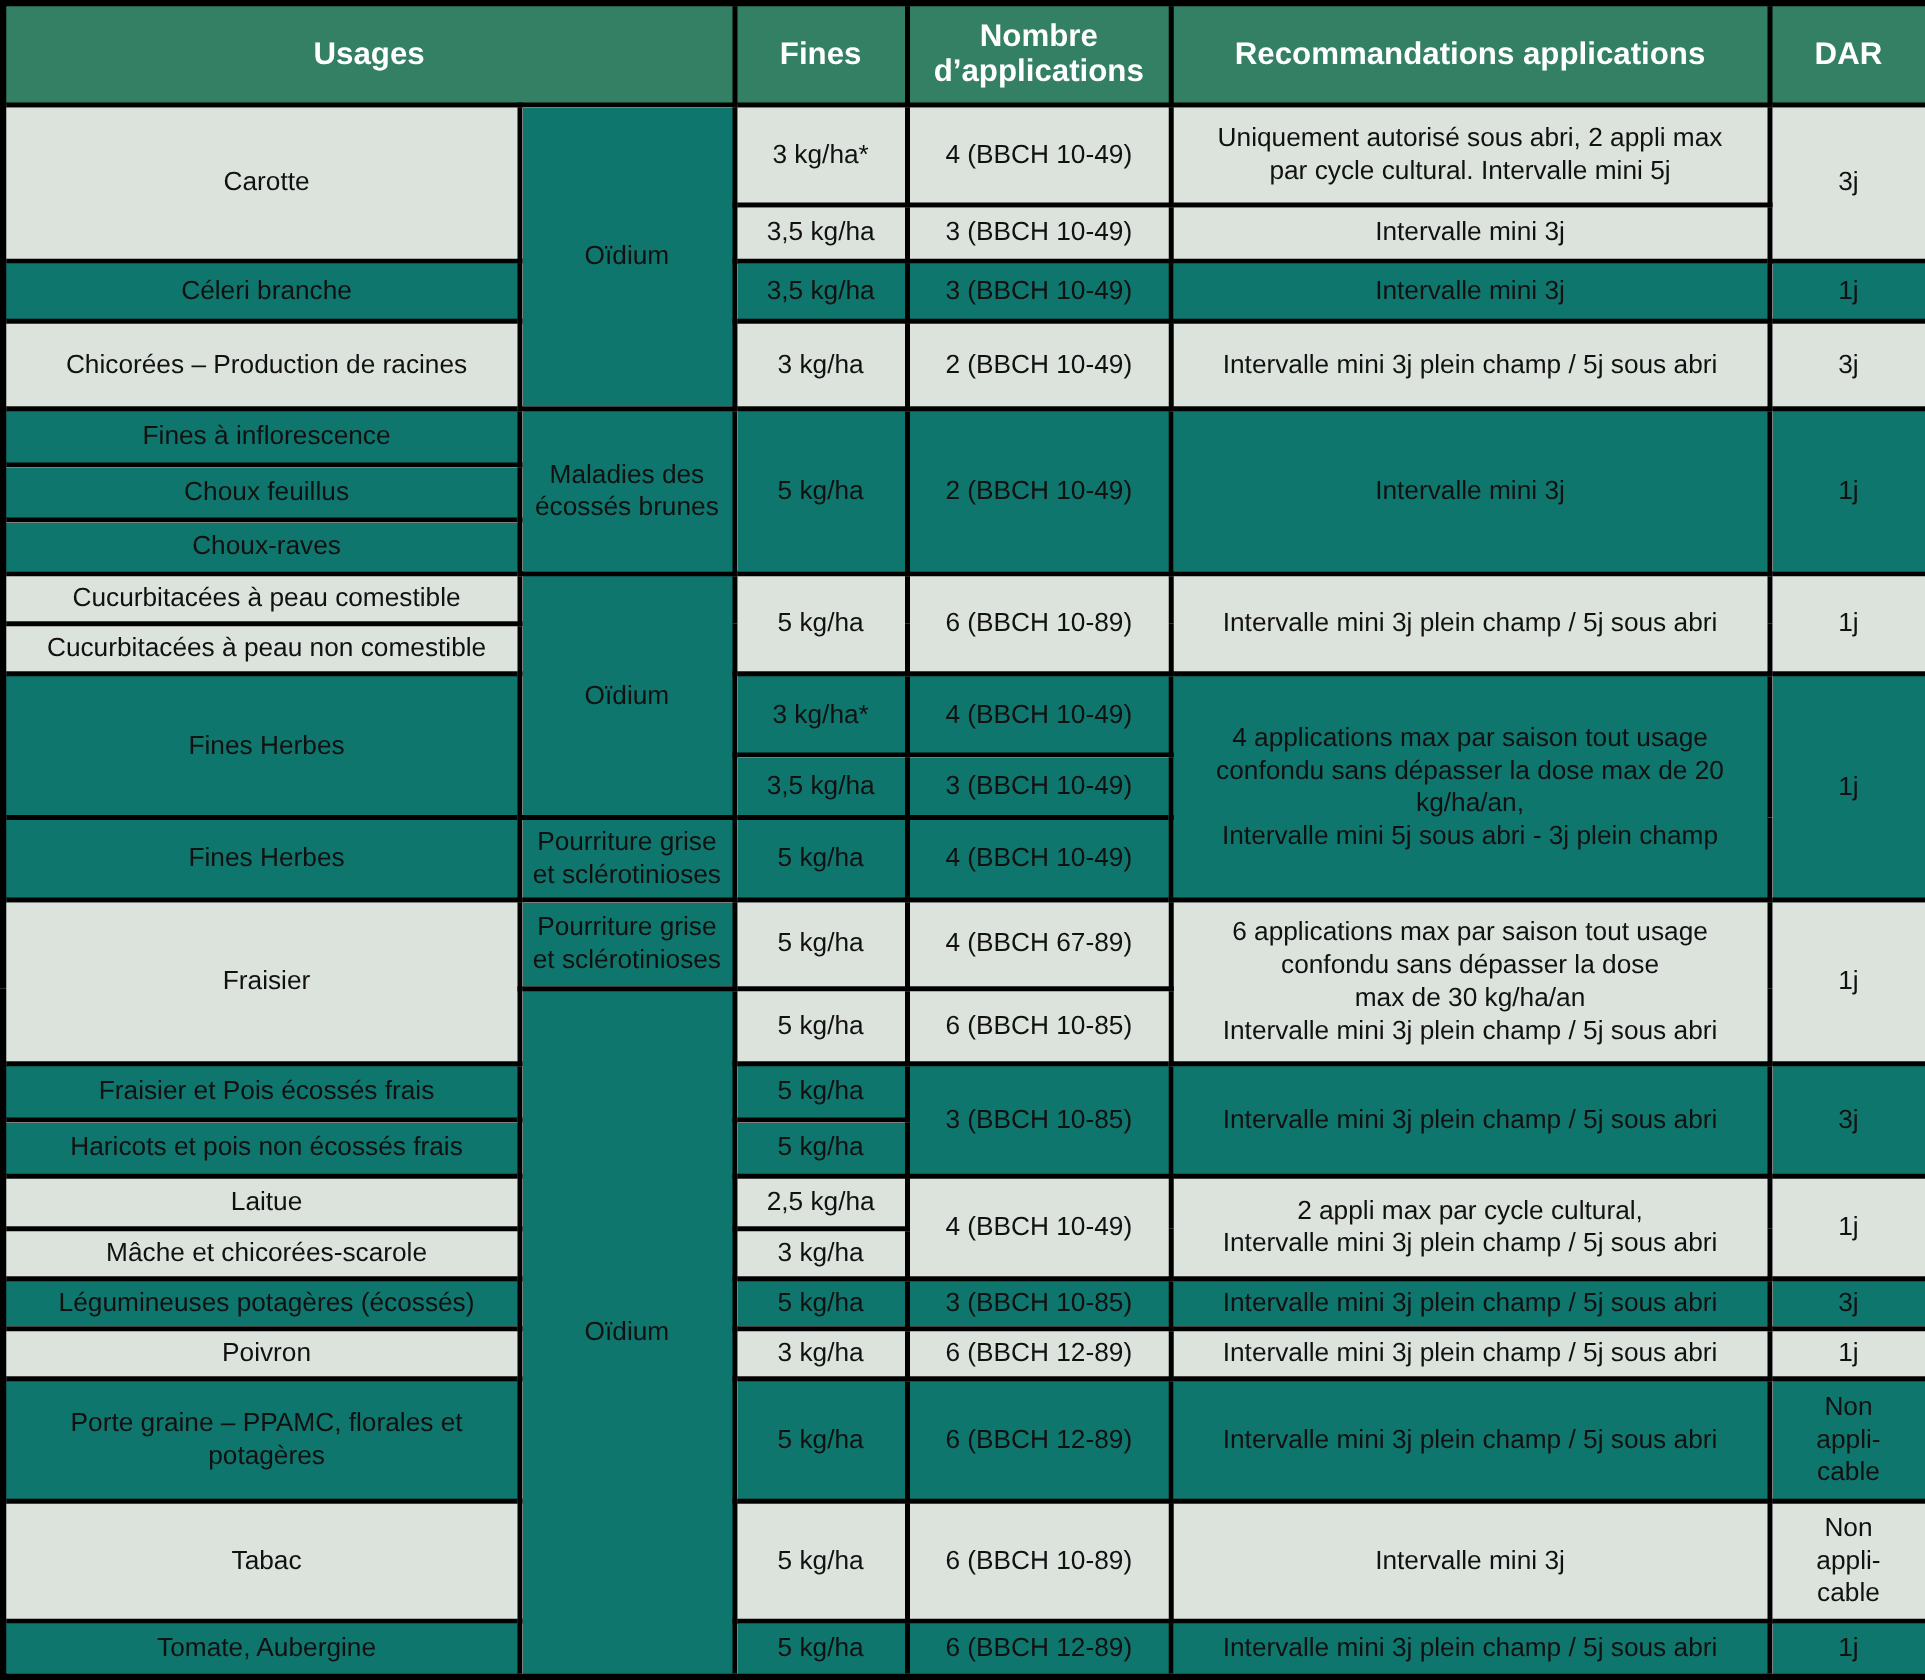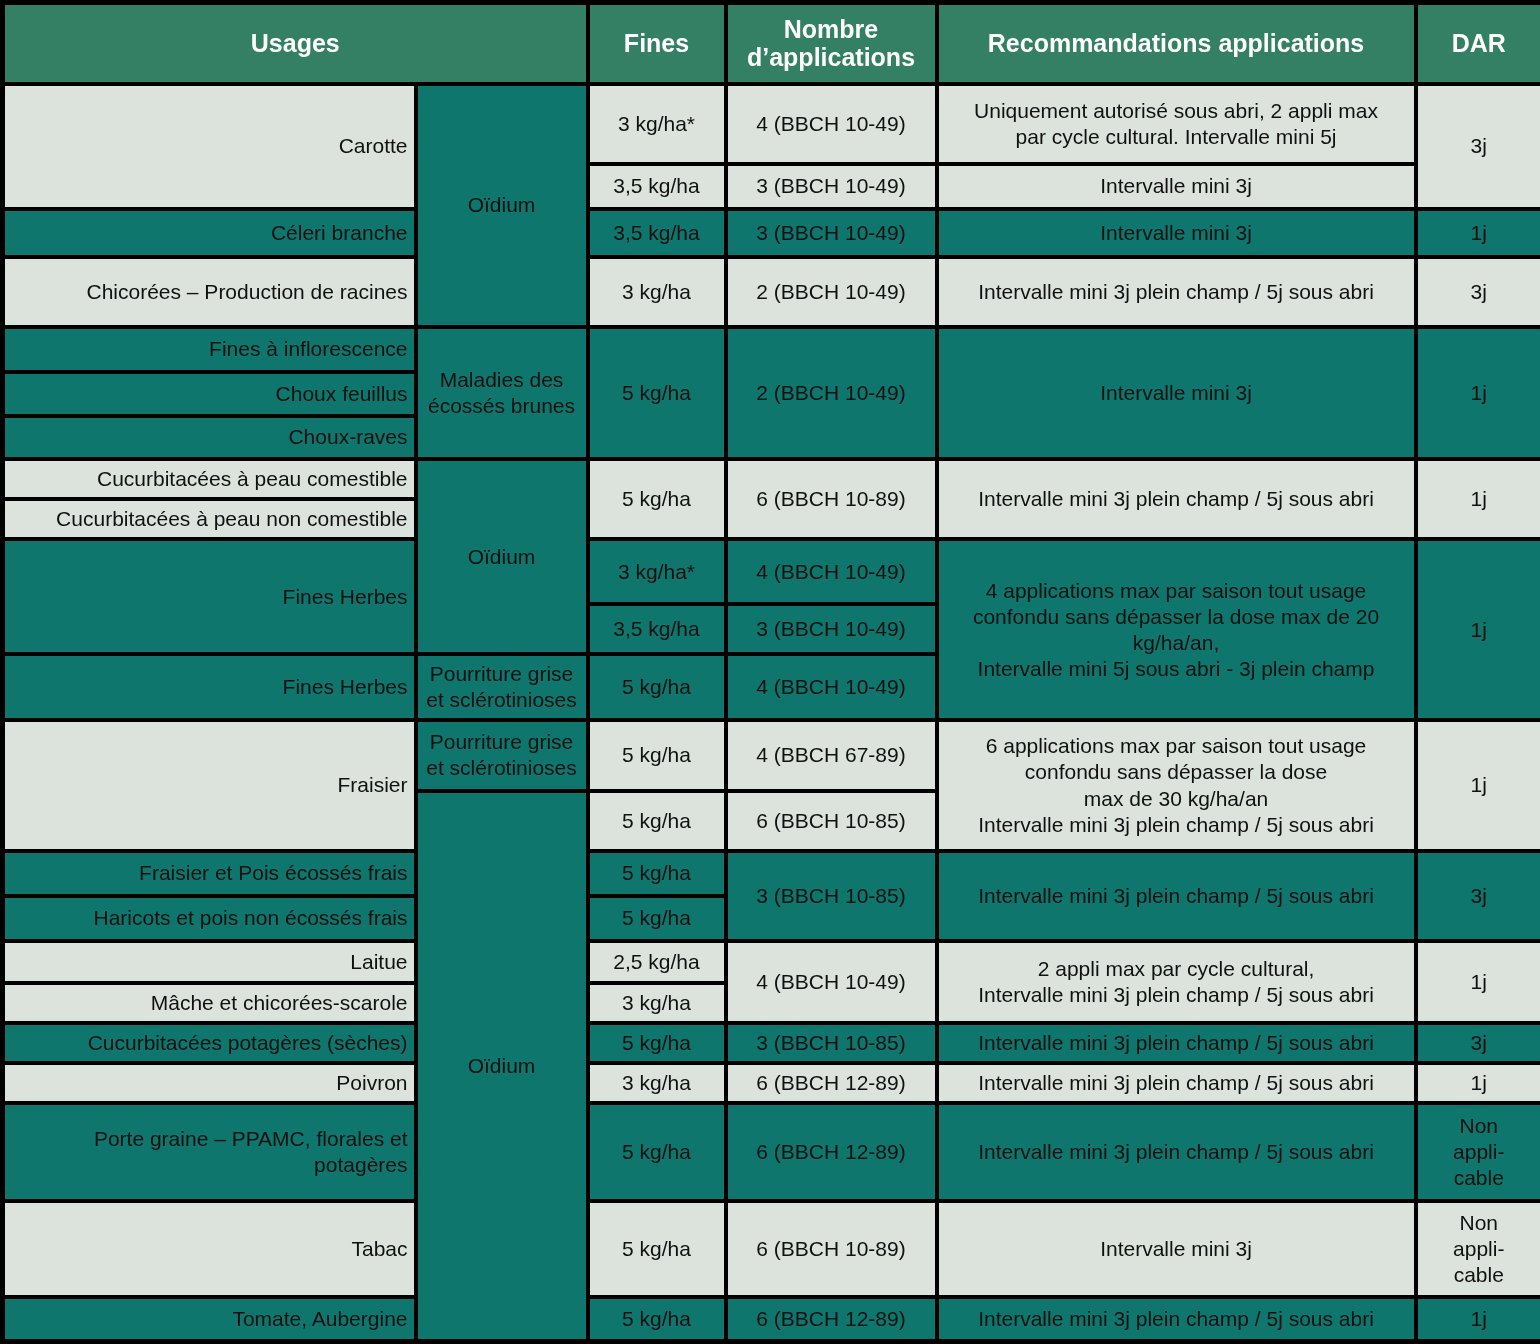--- a/index.html
+++ b/index.html
@@ -27,21 +27,21 @@
     border: 4px solid #000;
     font-size: 21px;
     color: #111111;
     line-height: 1.24;
     vertical-align: middle;
     text-align: center;
     padding: 5px 8px;
     white-space: pre-line;
     overflow: hidden;
   }
-  table.usages td.al-left { text-align: right; padding-left: 14px; padding-right: 6px; }
+  table.usages td.al-left { text-align: center; padding-left: 14px; padding-right: 6px; }
   table.usages td.bg-gray { background: #dce3dd; }
   table.usages td.bg-white { background: #0f766e; }
 </style>
 </head>
 <body>
 
 <table class="usages">
   <colgroup>
     <col style="width:413px">
     <col style="width:172px">
@@ -170,21 +170,21 @@
         <td rowspan="2" class="bg-gray">4 (BBCH 10-49)</td>
         <td rowspan="2" class="bg-gray">2 appli max par cycle cultural,
 Intervalle mini 3j plein champ / 5j sous abri</td>
         <td rowspan="2" class="bg-gray">1j</td>
       </tr>
       <tr style="height: 40px;">
         <td class="bg-gray al-left">Mâche et chicorées-scarole</td>
         <td class="bg-gray">3 kg/ha</td>
       </tr>
       <tr style="height: 40px;">
-        <td class="bg-white al-left">Cucurbitacées potagères (sèches)</td>
+        <td class="bg-white al-left">Légumineuses potagères (écossés)</td>
         <td class="bg-white">5 kg/ha</td>
         <td class="bg-white">3 (BBCH 10-85)</td>
         <td class="bg-white">Intervalle mini 3j plein champ / 5j sous abri</td>
         <td class="bg-white">3j</td>
       </tr>
       <tr style="height: 40px;">
         <td class="bg-gray al-left">Poivron</td>
         <td class="bg-gray">3 kg/ha</td>
         <td class="bg-gray">6 (BBCH 12-89)</td>
         <td class="bg-gray">Intervalle mini 3j plein champ / 5j sous abri</td>

